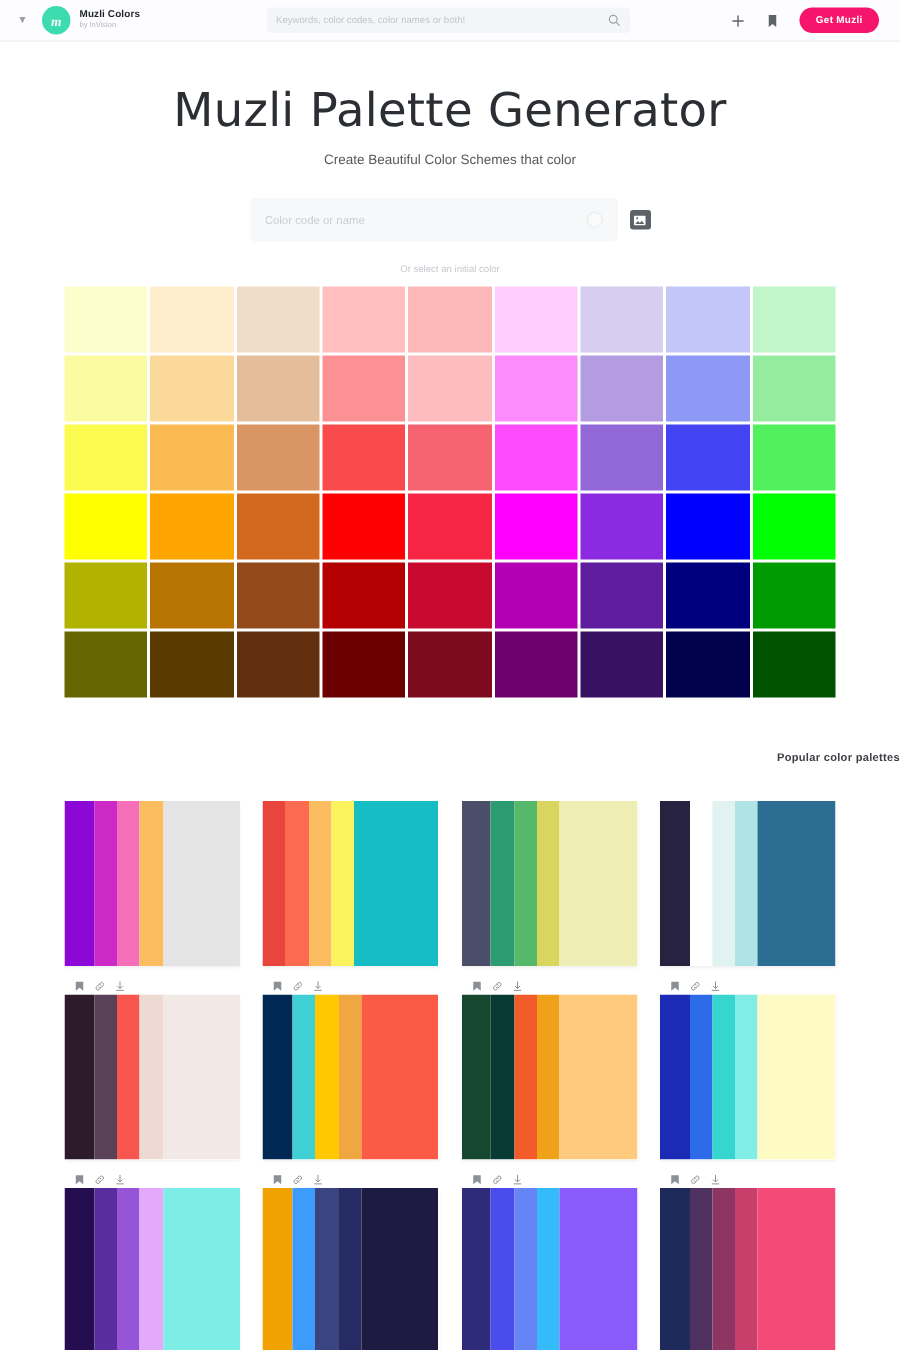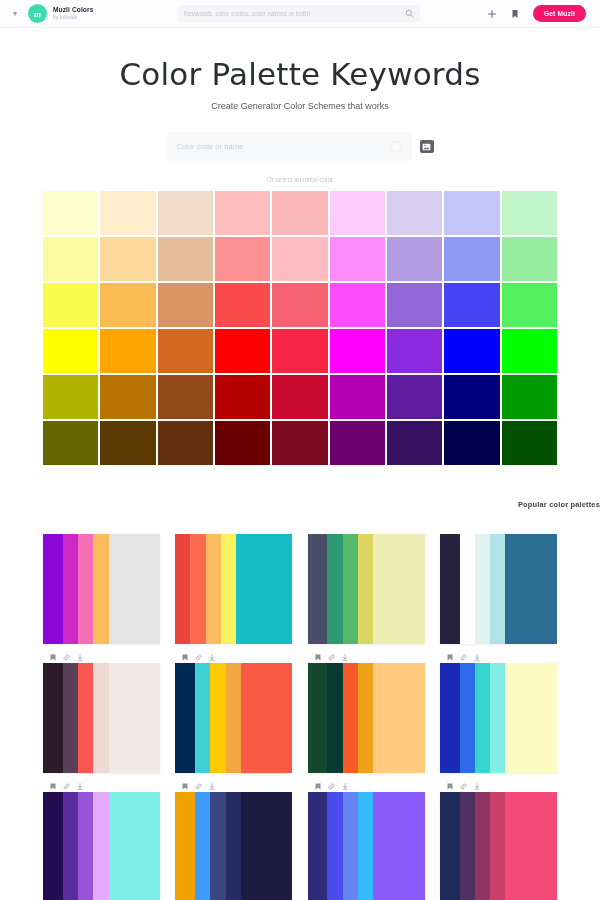--- a/index.html
+++ b/index.html
@@ -165,22 +165,22 @@
     <span class="tb-ico">
       <svg width="8" height="10" viewBox="0 0 12 16">
         <path d="M2 1.5h8v13l-4-3.2-4 3.2z" fill="#5f6368"></path>
       </svg>
     </span>
     <button class="btn-muzli">Get Muzli</button>
   </div>
 </div>
 
 <div class="hero">
-  <h1>Color Palette Keywords</h1>
-  <p>Create Generator Color Schemes that works</p>
+  <h1>Muzli Palette Generator</h1>
+  <p>Create Beautiful Color Schemes that color</p>
 </div>
 
 <div class="picker">
   <div class="picker-field">
     <input type="text" value="" placeholder="Color code or name" style="">
     <span class="swatch-dot"></span>
   </div>
   <div class="img-btn">
     <svg width="9" height="8" viewBox="0 0 14 12">
       <rect x="1" y="1" width="12" height="10" rx="1" fill="#ffffff"></rect>

